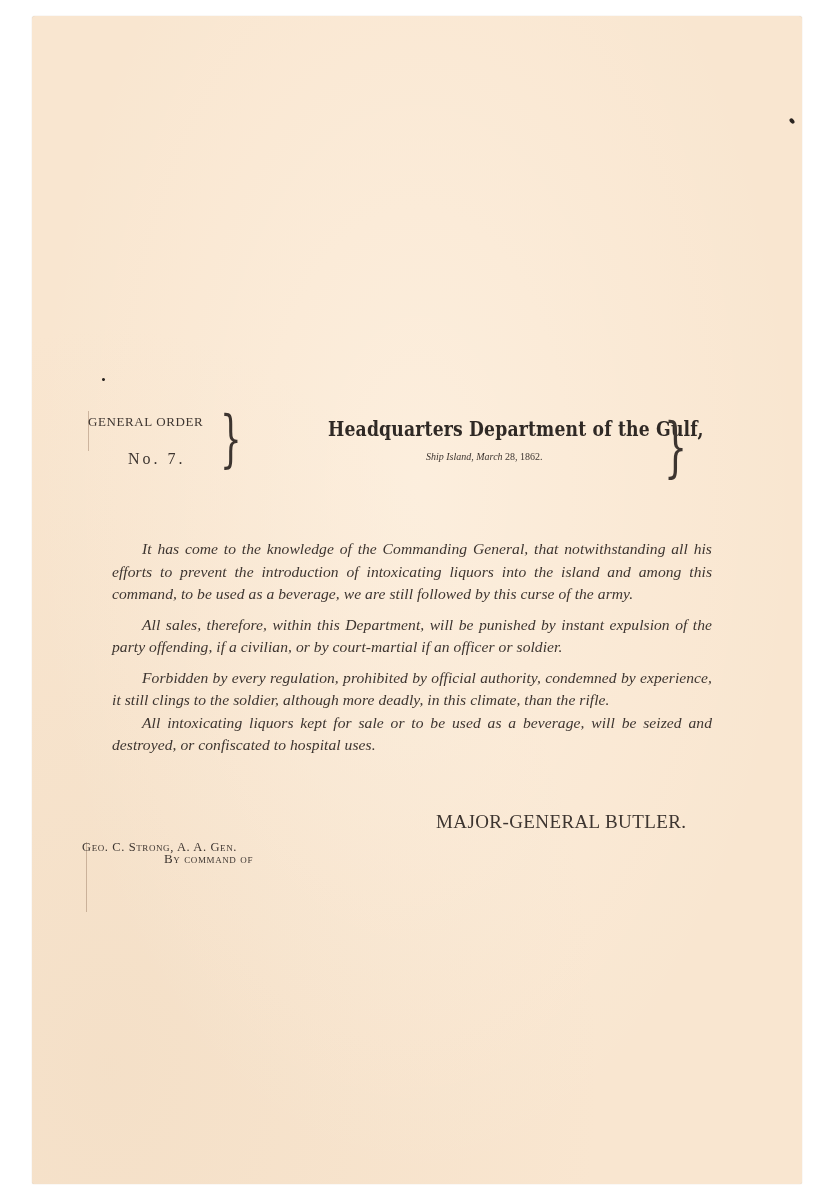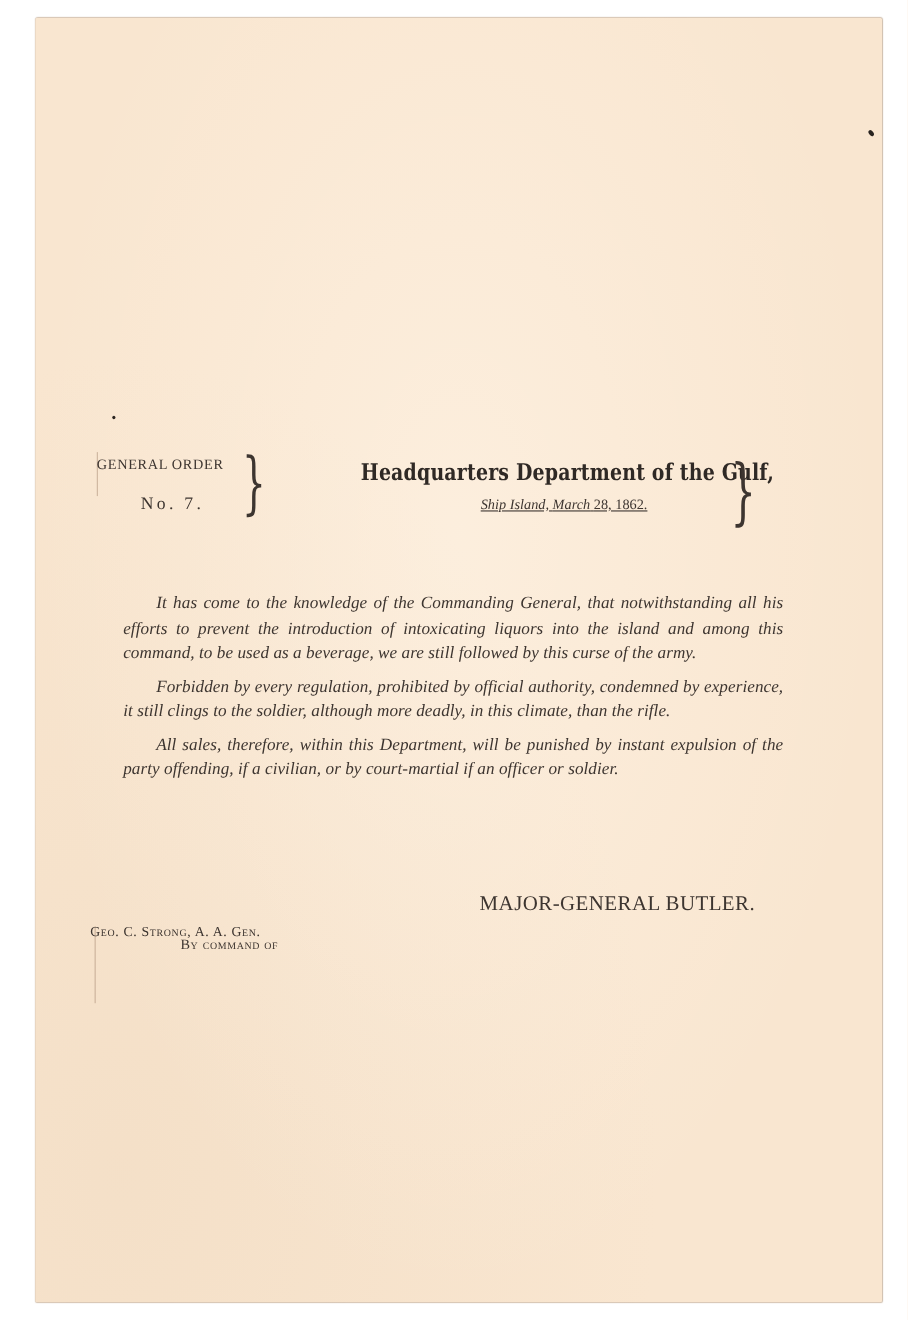--- a/index.html
+++ b/index.html
@@ -78,25 +78,24 @@
       font-size: 21px;
       font-weight: bold;
       letter-spacing: 0.2px;
       transform: scaleX(0.82);
       transform-origin: left top;
       white-space: nowrap;
       color: #2f2925;
     }
     .hq-place {
       position: absolute;
-      left: 109px;
+      left: 98px;
       top: 35px;
-      font-size: 13px;
+      font-size: 10px;
       white-space: nowrap;
-      text-decoration: underline;
     }
     .hq-place i { font-style: italic; }
     .body-text {
       position: absolute;
       left: 80px;
       top: 522px;
       width: 600px;
       font-size: 15.6px;
       line-height: 22.5px;
       text-align: justify;
@@ -172,22 +171,23 @@
     <div class="hq-place">
       <i>Ship Island,</i>
       <i>March</i>
       <span>28, 1862.</span>
     </div>
     <div class="brace" style="left:336px; top:-2px; font-size:66px;">}</div>
   </div>
 
   <div class="body-text">
     <p>It has come to the knowledge of the Commanding General, that notwithstanding all his efforts to prevent the introduction of intoxicating liquors into the island and among this command, to be used as a beverage, we are still followed by this curse of the army.</p>
+    <p class="gap">All sales, therefore, within this Department, will be punished by instant expulsion of the party offending, if a civilian, or by court-martial if an officer or soldier.</p>
     <p class="gap">Forbidden by every regulation, prohibited by official authority, condemned by experience, it still clings to the soldier, although more deadly, in this climate, than the rifle.</p>
-    <p class="gap">All sales, therefore, within this Department, will be punished by instant expulsion of the party offending, if a civilian, or by court-martial if an officer or soldier.</p>
+    <p>All intoxicating liquors kept for sale or to be used as a beverage, will be seized and destroyed, or confiscated to hospital uses.</p>
   </div>
 
   <div class="signature-left">
     <div class="by-command">By command of</div>
     <div class="adjutant">Geo. C. Strong, A. A. Gen.</div>
   </div>
   <div class="signature-right">MAJOR-GENERAL BUTLER.</div>
 
 </div>
 

